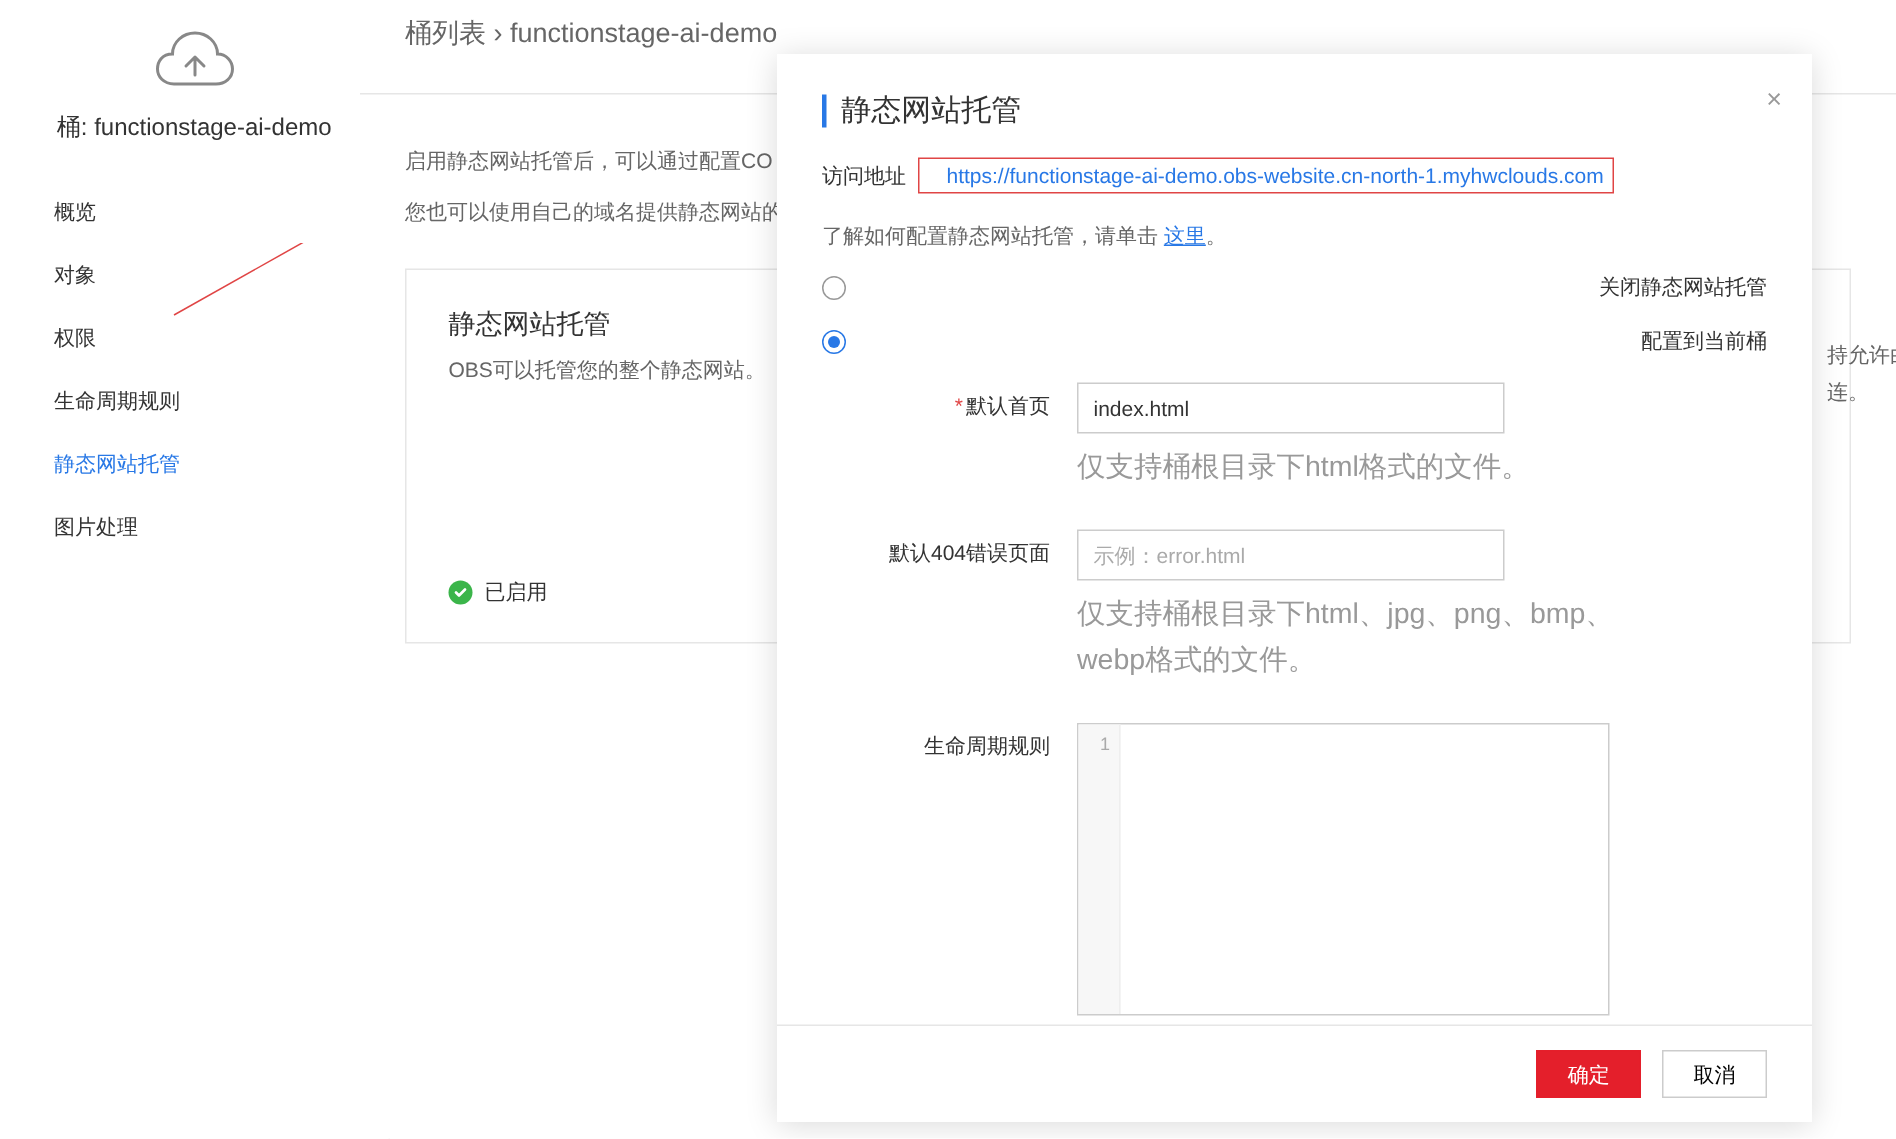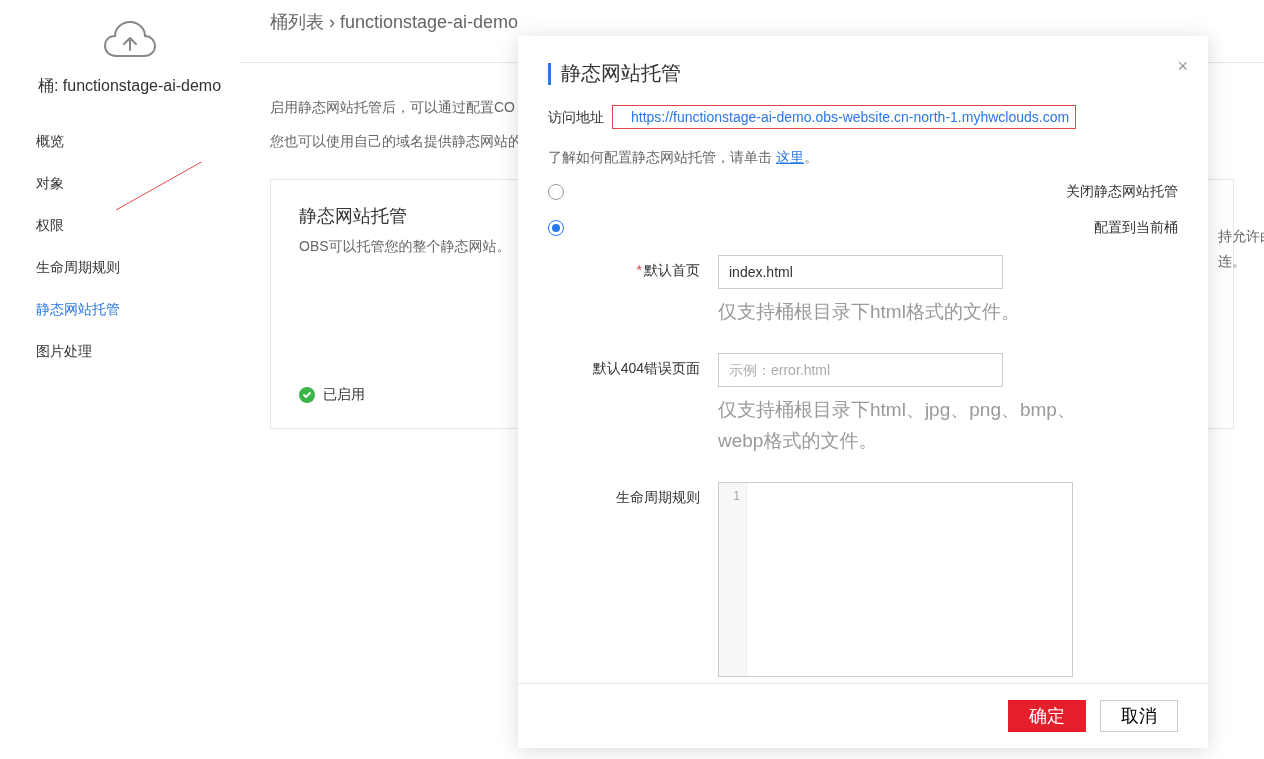--- a/index.html
+++ b/index.html
@@ -56,21 +56,21 @@
 .form-control { flex: 1; }
 .form-input { width: 285px; height: 34px; border: 1px solid #ccc; padding: 0 10px; font-size: 14px; color: #333; }
 .form-input::placeholder { color: #aaa; }
 .form-hint { color: #999; font-size: 19px; margin: 8px 0 20px; max-width: 360px; line-height: 1.6; }
 
 .code-area { display: flex; border: 1px solid #ccc; width: 355px; height: 195px; }
 .gutter { width: 28px; background: #f7f7f7; border-right: 1px solid #eee; text-align: right; padding: 6px 6px 0 0; color: #aaa; font-size: 12px; }
 .code-text { flex: 1; }
 
 .modal-footer { border-top: 1px solid #e6e6e6; padding: 16px 30px; text-align: right; }
-.btn { display: inline-block; height: 32px; line-height: 30px; padding: 0 20px; border: 1px solid #ccc; background: #fff; font-size: 18px; cursor: pointer; margin-left: 10px; }
+.btn { display: inline-block; height: 32px; line-height: 30px; padding: 0 20px; border: 1px solid #ccc; background: #fff; font-size: 14px; cursor: pointer; margin-left: 10px; }
 .btn-primary { background: #e41f2b; border-color: #e41f2b; color: #fff; }
 
 .arrow-svg { position: absolute; left: 110px; top: 162px; pointer-events: none; }
 </style>
 </head>
 <body>
 
 <div class="sidebar">
   <div class="sidebar-header">
     <div class="cloud-icon">

